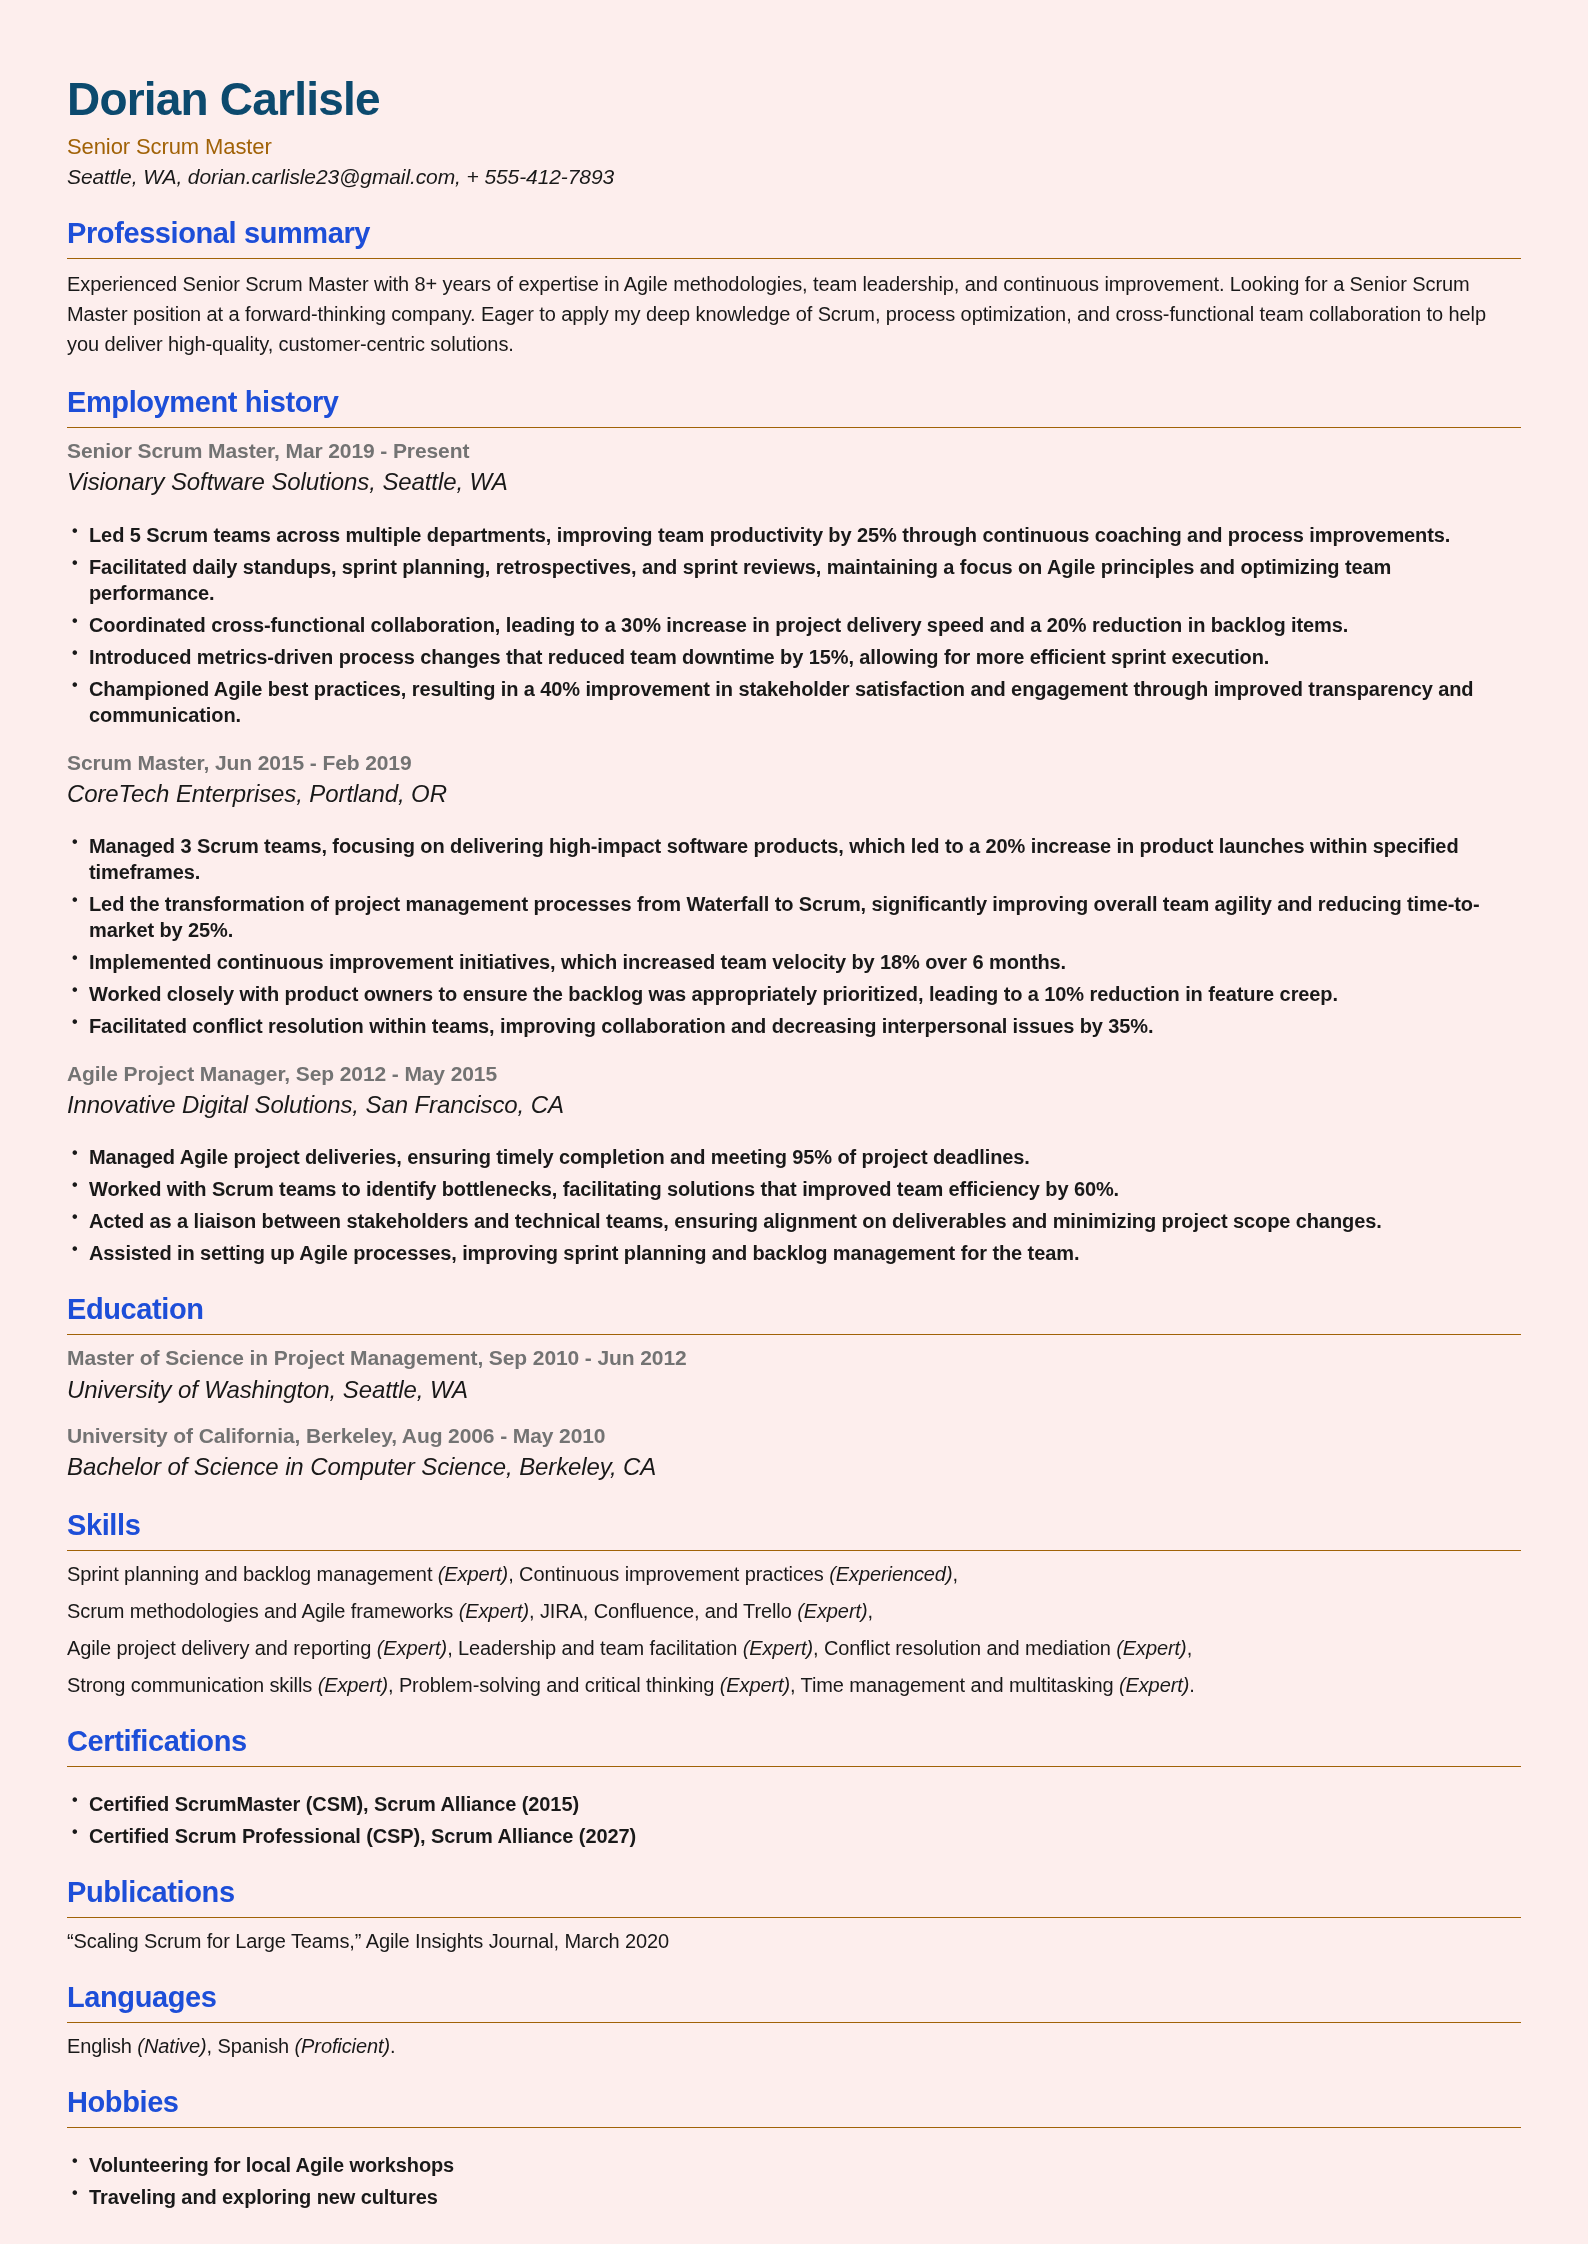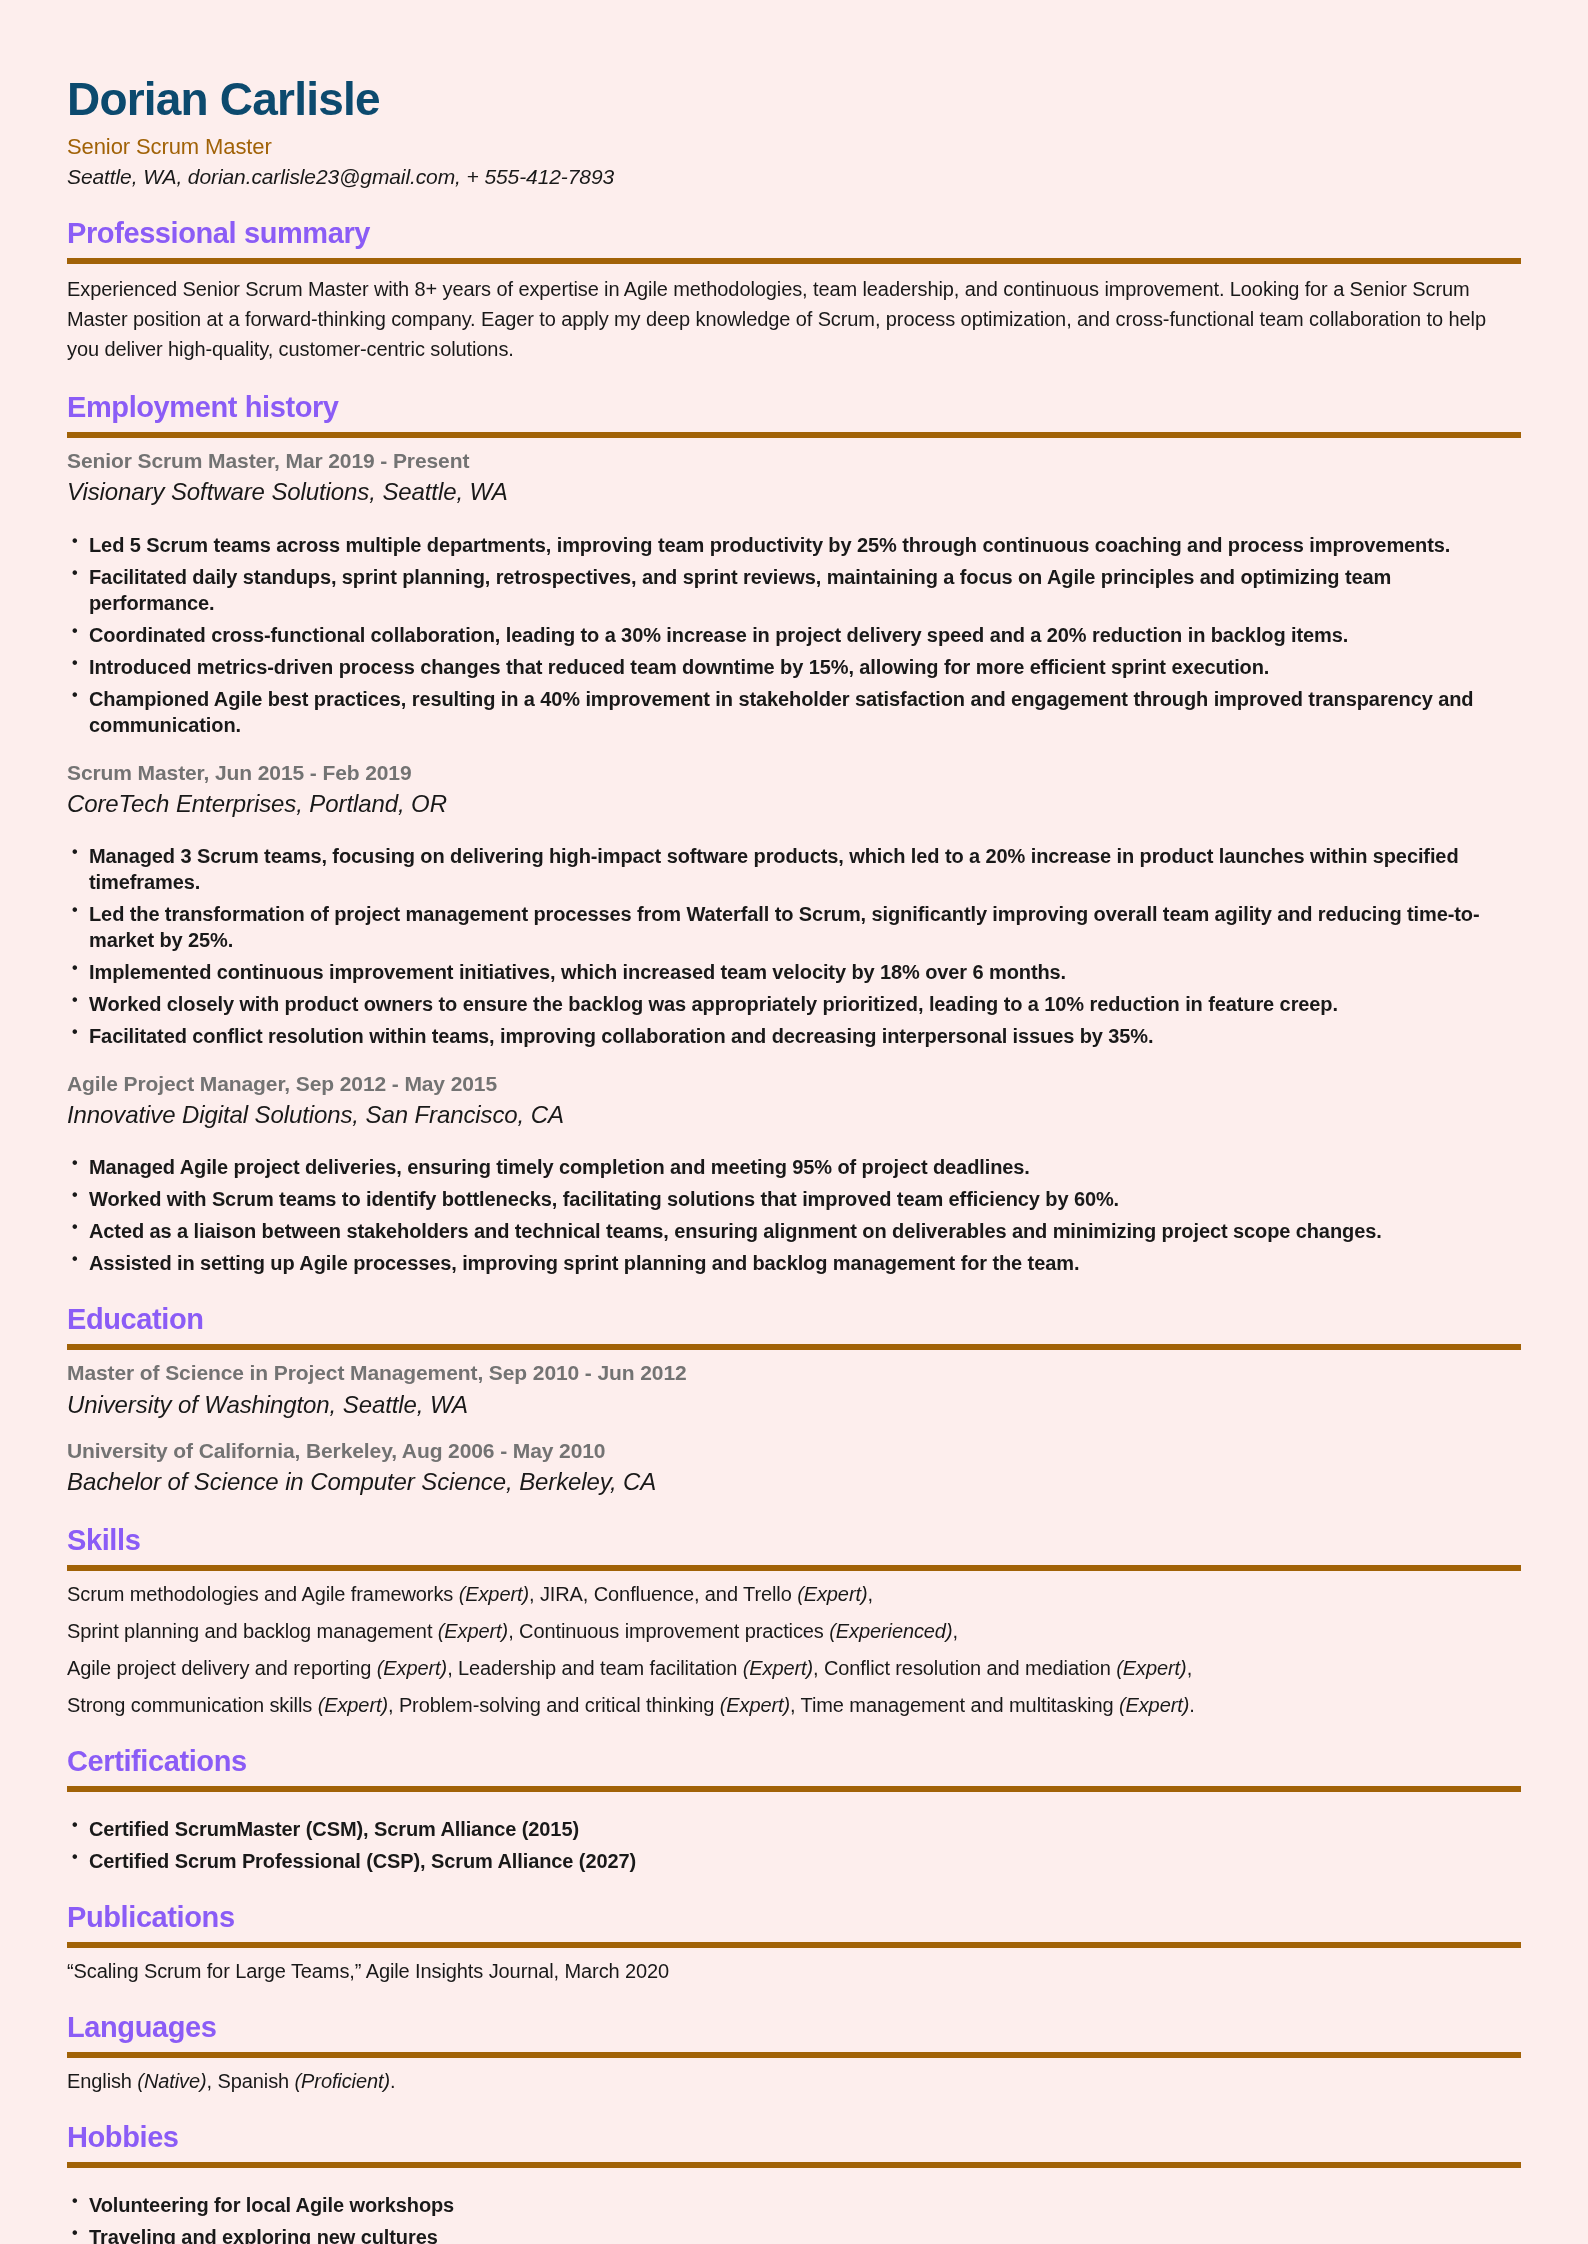--- a/index.html
+++ b/index.html
@@ -15,24 +15,24 @@
   }
   .name{
     font-size:46px; font-weight:700; line-height:1.1;
     letter-spacing:-0.8px; color:#0c4a6e;
   }
   .role{ font-size:22px; line-height:1.25; margin-top:8px; color:#a16207; }
   .contact{ font-size:21px; line-height:1.3; margin-top:3px; font-style:italic; }
   .it{ font-style:italic; }
   .sec{ margin-top:28px; }
   .sec-h{
-    font-size:29px; font-weight:700; line-height:1.1; color:#8b5cf6;
+    font-size:29px; font-weight:700; line-height:1.1; color:#1d4ed8;
     letter-spacing:-0.4px;
     padding-bottom:8px; margin-bottom:10px;
-    border-bottom:6px solid #a16207;
+    border-bottom:1px solid #a16207;
   }
   .body-text{ line-height:1.5; }
   .job{ margin-top:2px; }
   .job + .job{ margin-top:22px; }
   .sub-h{ font-size:21px; font-weight:700; line-height:1.25; color:#737373; }
   .sub-it{ font-size:24px; font-style:italic; line-height:1.3; margin-top:2px; }
   ul.blist{ list-style:none; margin-top:24px;font-weight:bold; }
   ul.blist li{
     position:relative; padding-left:22px; margin-bottom:6px; line-height:1.3;
   }
@@ -105,22 +105,22 @@
     <p class="sub-it">University of Washington, Seattle, WA</p>
   </div>
   <div class="edu-entry">
     <h3 class="sub-h">University of California, Berkeley, Aug 2006 - May 2010</h3>
     <p class="sub-it">Bachelor of Science in Computer Science, Berkeley, CA</p>
   </div>
 </section>
 
 <section class="sec">
   <h2 class="sec-h">Skills</h2>
+  <p class="skill-line"><span>Sprint planning and backlog management </span><span class="it">(Expert)</span><span>, Continuous improvement practices </span><span class="it">(Experienced)</span><span>,</span></p>
   <p class="skill-line"><span>Scrum methodologies and Agile frameworks </span><span class="it">(Expert)</span><span>, JIRA, Confluence, and Trello </span><span class="it">(Expert)</span><span>,</span></p>
-  <p class="skill-line"><span>Sprint planning and backlog management </span><span class="it">(Expert)</span><span>, Continuous improvement practices </span><span class="it">(Experienced)</span><span>,</span></p>
   <p class="skill-line"><span>Agile project delivery and reporting </span><span class="it">(Expert)</span><span>, Leadership and team facilitation </span><span class="it">(Expert)</span><span>, Conflict resolution and mediation </span><span class="it">(Expert)</span><span>,</span></p>
   <p class="skill-line"><span>Strong communication skills </span><span class="it">(Expert)</span><span>, Problem-solving and critical thinking </span><span class="it">(Expert)</span><span>, Time management and multitasking </span><span class="it">(Expert)</span><span>.</span></p>
 </section>
 
 <section class="sec">
   <h2 class="sec-h">Certifications</h2>
   <ul class="blist">
     <li>Certified ScrumMaster (CSM), Scrum Alliance (2015)</li>
     <li>Certified Scrum Professional (CSP), Scrum Alliance (2027)</li>
   </ul>

